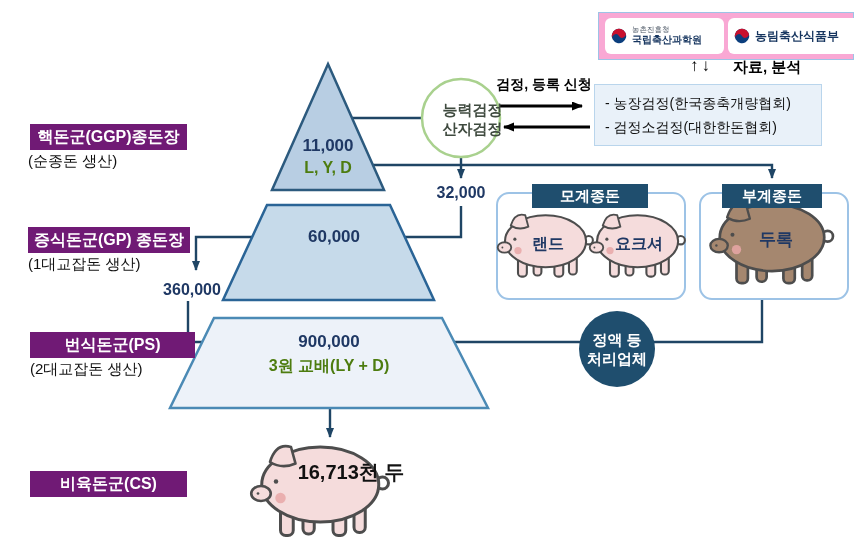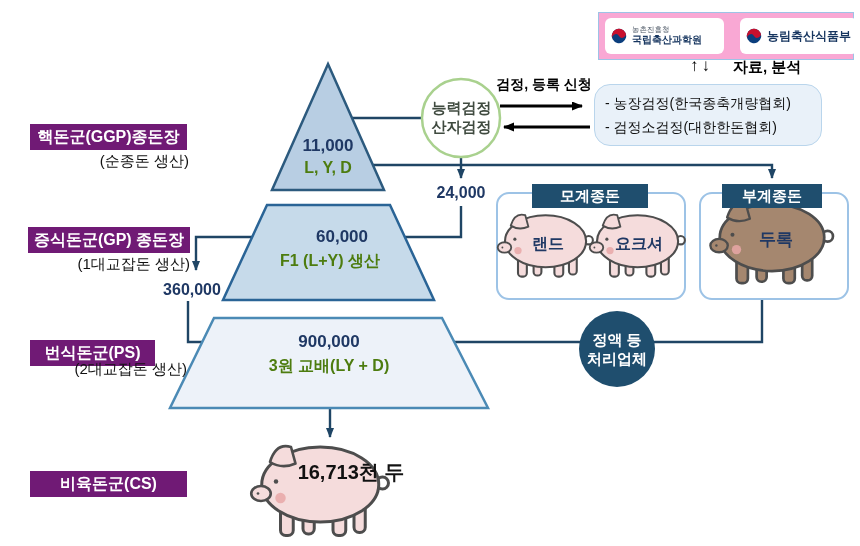--- a/index.html
+++ b/index.html
@@ -2,21 +2,21 @@
 <html><head>
 <meta charset="utf-8">
 <style>
   html,body{margin:0;padding:0;background:#fff;}
   #canvas{position:relative;width:860px;height:546px;background:#fff;overflow:hidden;
           font-family:"Liberation Sans","DejaVu Sans",sans-serif;}
   #diagram-svg{position:absolute;left:0;top:0;}
   .abs{position:absolute;}
   .blackbox{background:#701a75;color:#fff;font-weight:bold;font-size:16px;
             display:flex;align-items:center;justify-content:center;height:26px;}
-  .sublabel{color:#111;font-size:15px;text-align:right;}
+  .sublabel{color:#111;font-size:15px;text-align:left;}
   .num{color:#1f3864;font-weight:bold;font-size:17px;text-align:center;}
   .numsm{color:#1f3864;font-weight:bold;font-size:16px;text-align:center;}
   .tierdesc{color:#4d7c0f;font-weight:bold;font-size:16px;text-align:center;}
   .circle-text{color:#3f4a3f;font-size:15px;font-weight:600;text-align:center;line-height:19px;}
   .request{color:#000;font-size:14px;font-weight:600;text-align:center;}
   .orgbox{background:#e9f1f9;border:1.5px solid #b9d5ec;}
   .orgline{color:#111;font-size:14px;font-weight:500;line-height:24px;white-space:nowrap;}
   .logobox{background:#f9a8d4;border:1.5px solid #9dc3e6;}
   .badge{background:#fff;border-radius:6px;display:flex;align-items:center;gap:4px;padding:0 5px;box-sizing:border-box;}
   .badge-small{font-size:7.5px;color:#44505f;line-height:8px;}
@@ -92,64 +92,63 @@
 
     <circle cx="617" cy="349" r="38" fill="#1f4e6e"></circle>
   </svg>
 
   <div class="abs blackbox" style="left:30px;top:124px;width:157px;">핵돈군(GGP)종돈장</div>
   <div class="abs sublabel" style="left:28px;top:152px;width:161px;">(순종돈 생산)</div>
 
   <div class="abs blackbox" style="left:28px;top:227px;width:162px;">증식돈군(GP) 종돈장</div>
   <div class="abs sublabel" style="left:28px;top:255px;width:162px;">(1대교잡돈 생산)</div>
 
-  <div class="abs blackbox" style="left:30px;top:340px;width:125px;">번식돈군(PS)</div>
+  <div class="abs blackbox" style="left:30px;top:332px;width:165px;">번식돈군(PS)</div>
   <div class="abs sublabel" style="left:30px;top:360px;width:157px;">(2대교잡돈 생산)</div>
 
   <div class="abs blackbox" style="left:30px;top:471px;width:157px;">비육돈군(CS)</div>
 
   <div class="abs num" style="left:268px;top:136px;width:120px;">11,000</div>
   <div class="abs tierdesc" style="left:268px;top:159px;width:120px;">L, Y, D</div>
 
-  <div class="abs num" style="left:272px;top:227px;width:140px;">60,000</div>
-  <div class="abs tierdesc" style="left:250px;top:251px;width:160px;">F1 (L+Y) 생산</div>
+  <div class="abs num" style="left:264px;top:227px;width:140px;">60,000</div>
 
   <div class="abs num" style="left:259px;top:332px;width:140px;">900,000</div>
   <div class="abs tierdesc" style="left:239px;top:356px;width:180px;">3원 교배(LY + D)</div>
 
-  <div class="abs numsm" style="left:421px;top:184px;width:80px;">24,000</div>
+  <div class="abs numsm" style="left:421px;top:184px;width:80px;">32,000</div>
   <div class="abs numsm" style="left:150px;top:281px;width:84px;">360,000</div>
 
-  <div class="abs circle-text" style="left:410px;top:100px;width:103px;font-family:Liberation Mono, monospace;">
+  <div class="abs circle-text" style="left:421px;top:100px;width:103px;">
     <div>능력검정</div>
     <div>산자검정</div>
   </div>
 
   <div class="abs request" style="left:492px;top:76px;width:104px;">검정, 등록 신청</div>
 
-  <div class="abs orgbox" style="left:594px;top:84px;width:228px;height:62px;padding:6px 0 0 10px;box-sizing:border-box;border-radius:16px;">
+  <div class="abs orgbox" style="left:594px;top:84px;width:228px;height:62px;padding:6px 0 0 10px;box-sizing:border-box;">
     <div class="orgline">- 농장검정(한국종축개량협회)</div>
     <div class="orgline">- 검정소검정(대한한돈협회)</div>
   </div>
 
   <div class="abs logobox" style="left:598px;top:12px;width:254px;height:46px;">
     <div class="abs badge" style="left:6px;top:5px;width:119px;height:36px;">
       <svg width="18" height="18" viewBox="0 0 20 20">
         <circle cx="10" cy="10" r="10" fill="#fff"></circle>
         <g transform="rotate(-30 10 10)">
           <circle cx="10" cy="10" r="8" fill="#0b3e7d"></circle>
           <path d="M2,10 A8,8 0 0 1 18,10 A4,4 0 0 1 10,10 A4,4 0 0 0 2,10 Z" fill="#c8102e"></path>
         </g>
       </svg>
       <div>
         <div class="badge-small">농촌진흥청</div>
         <div class="badge-name">국립축산과학원</div>
       </div>
     </div>
-    <div class="abs badge" style="left:141px;top:5px;width:118px;height:36px;">
+    <div class="abs badge" style="left:129px;top:5px;width:132px;height:36px;">
       <svg width="18" height="18" viewBox="0 0 20 20">
         <circle cx="10" cy="10" r="10" fill="#fff"></circle>
         <g transform="rotate(-30 10 10)">
           <circle cx="10" cy="10" r="8" fill="#0b3e7d"></circle>
           <path d="M2,10 A8,8 0 0 1 18,10 A4,4 0 0 1 10,10 A4,4 0 0 0 2,10 Z" fill="#c8102e"></path>
         </g>
       </svg>
       <div class="badge-name2">농림축산식품부</div>
     </div>
   </div>

